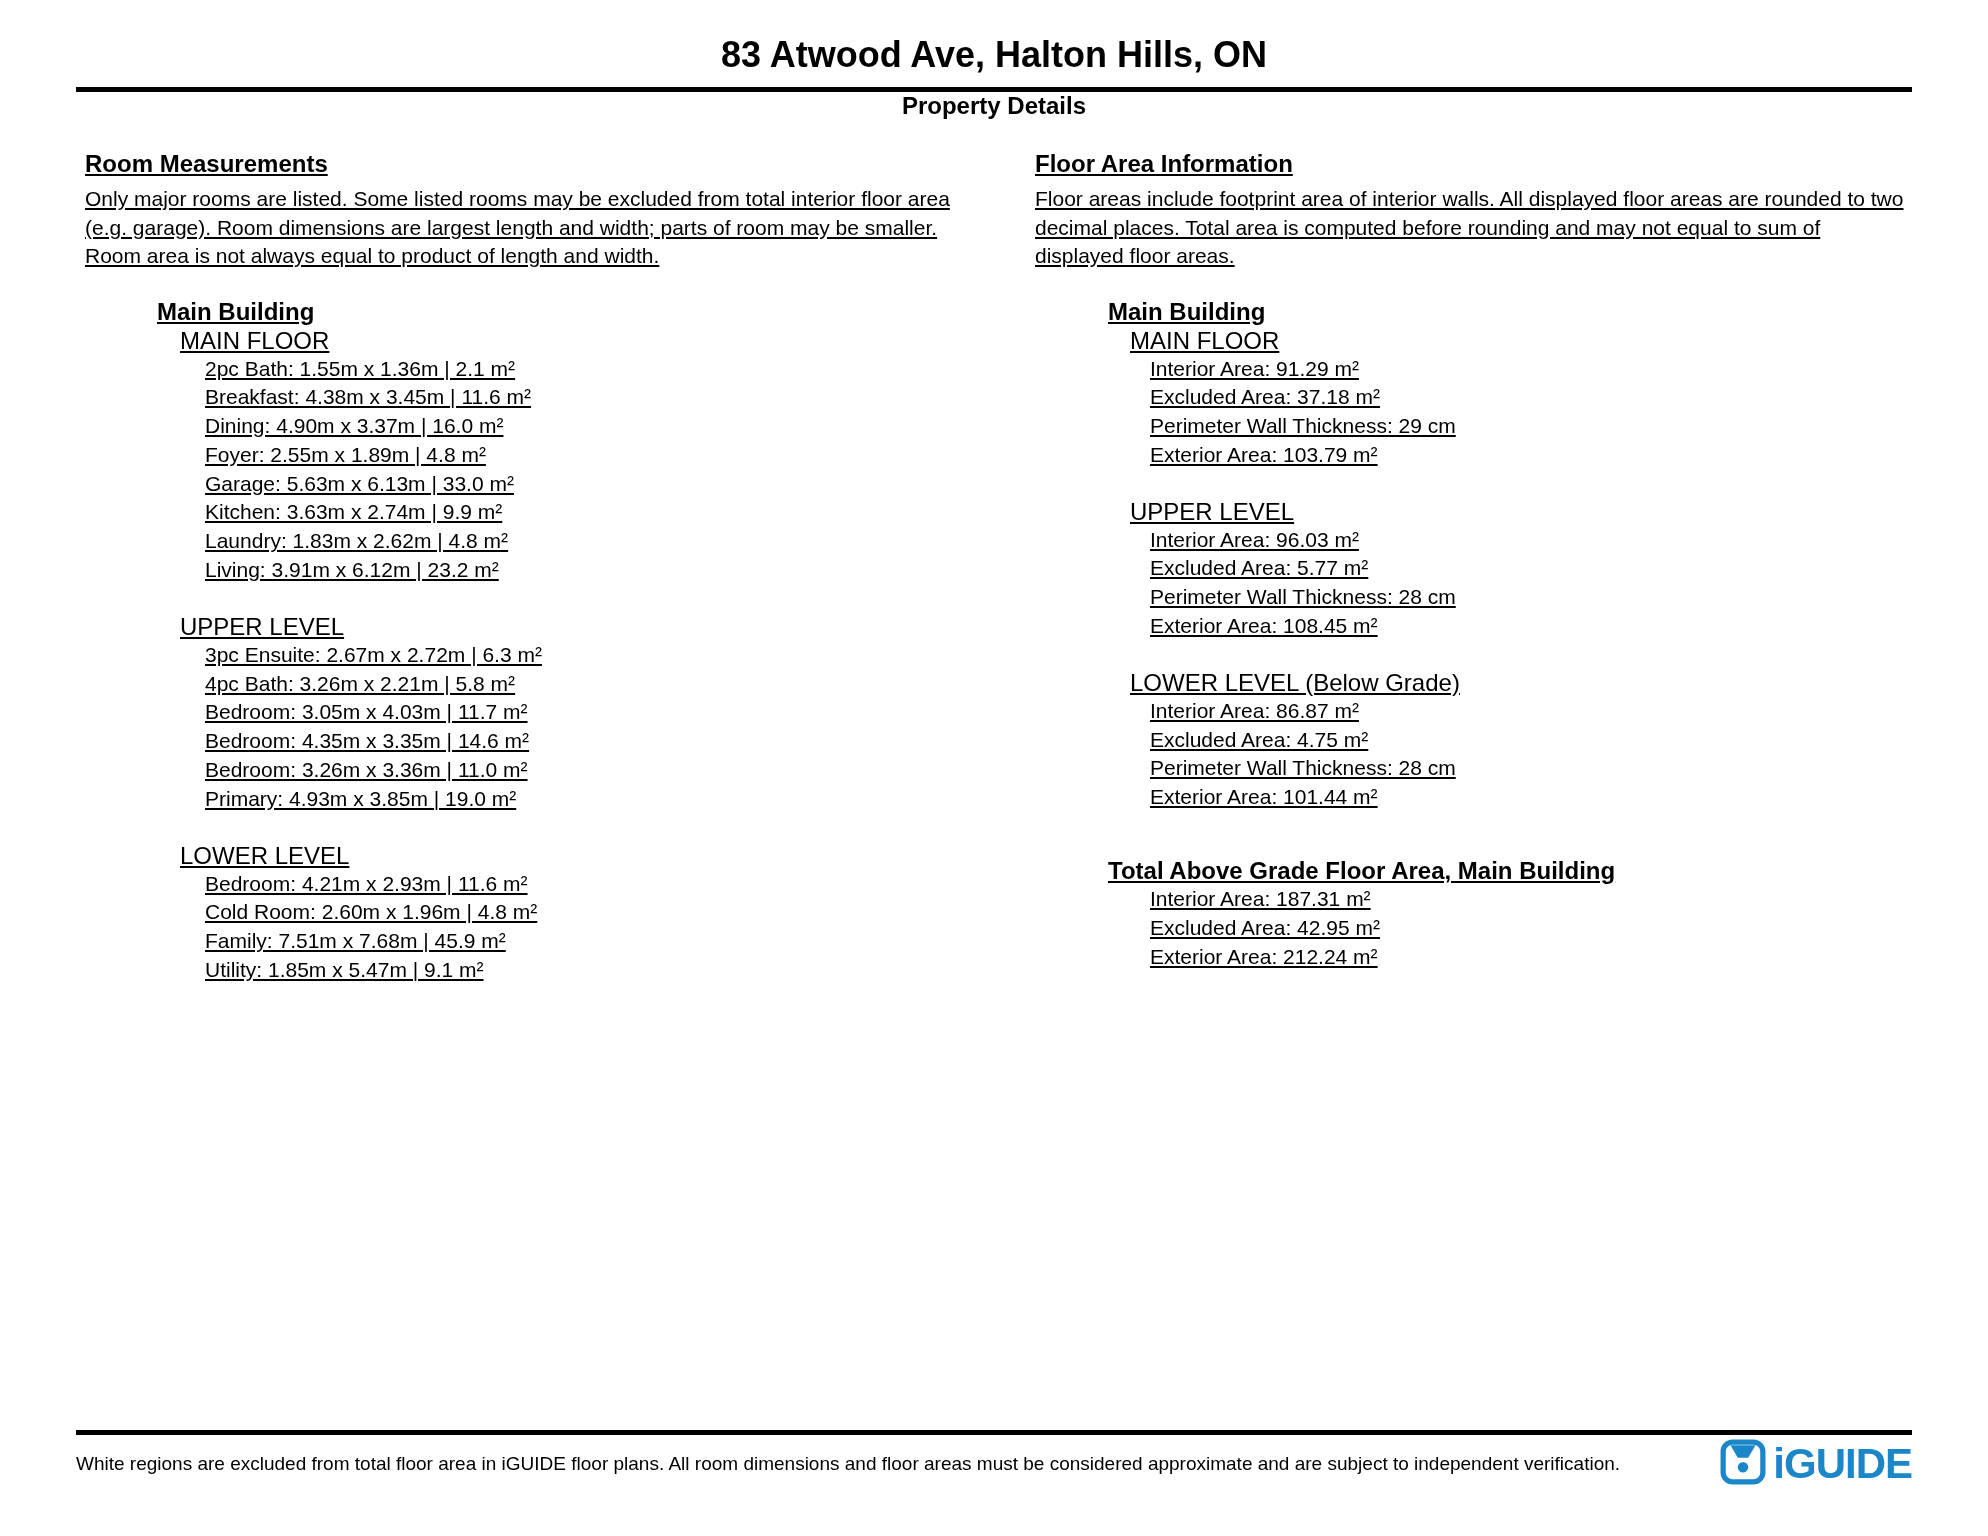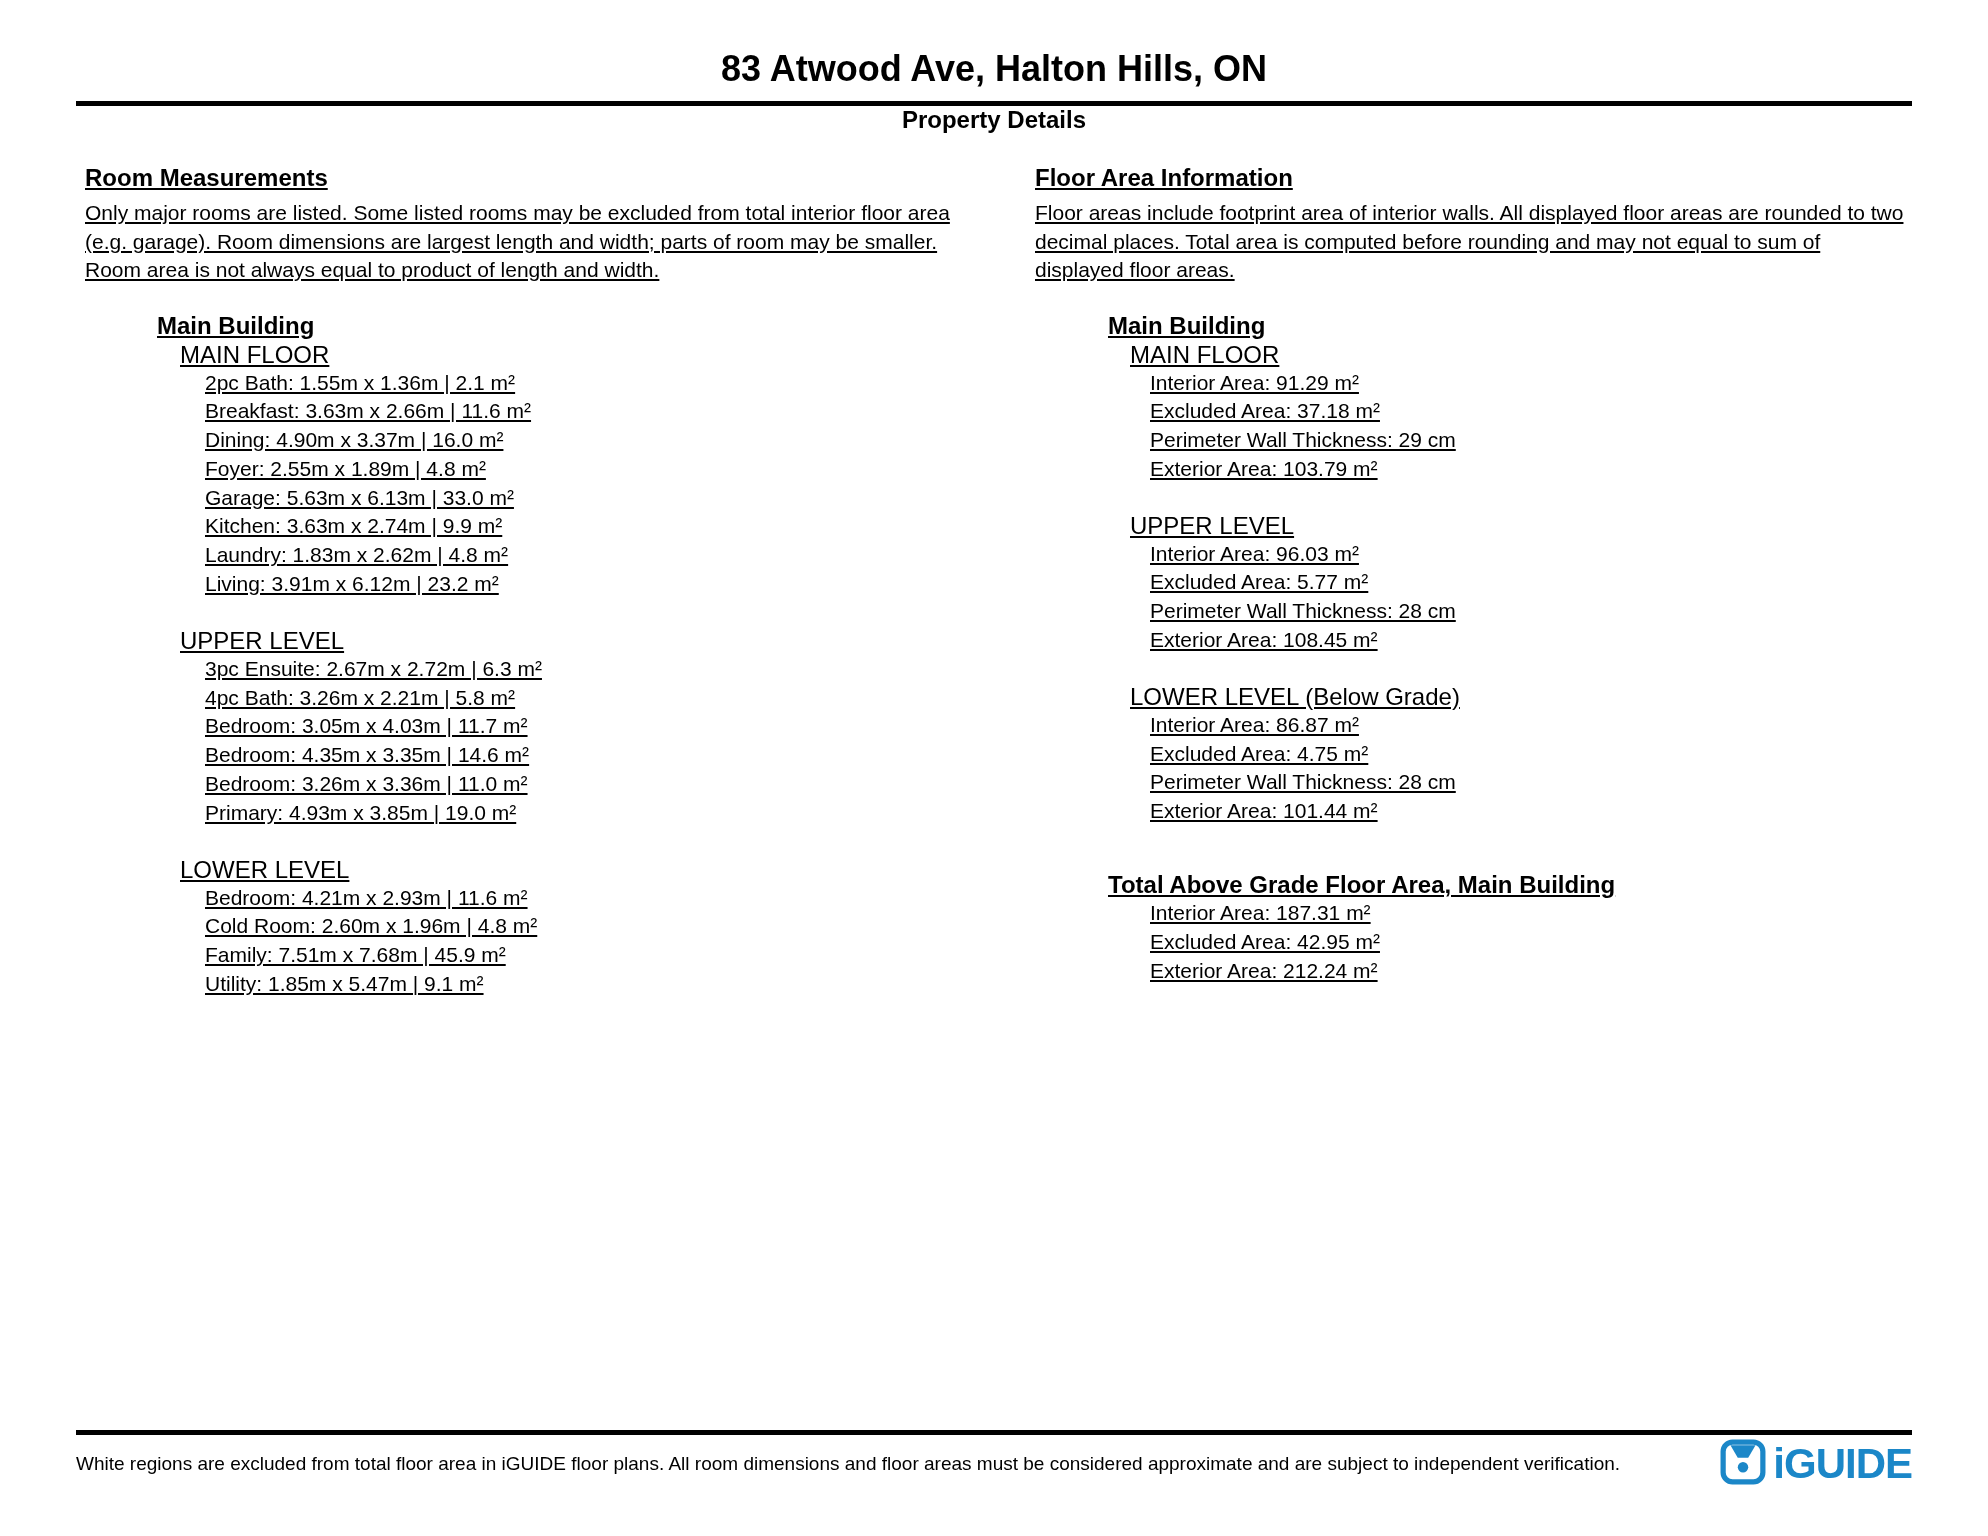--- a/index.html
+++ b/index.html
@@ -6,21 +6,21 @@
   * { margin: 0; padding: 0; box-sizing: border-box; }
   html, body { background: #fff; }
   body {
     width: 1988px;
     height: 1536px;
     position: relative;
     overflow: hidden;
     color: #000;
     font-family: "Liberation Sans", sans-serif;
   }
-  .page-title { text-align: center; font-size: 36px; font-weight: bold; padding-top: 48px; }
+  .page-title { text-align: center; font-size: 36px; font-weight: bold; padding-top: 34px; }
   .title-rule { height: 5px; background: #000; margin: 11px 76px 0 76px; }
   .page-subtitle { text-align: center; font-size: 24px; font-weight: bold; }
 
   .content { display: flex; padding: 0 76px; margin-top: 30px; text-decoration: underline; }
   .col-left { width: 959px; flex: none; padding-left: 9px; }
   .col-right { flex: 1; }
 
   .section-heading { font-size: 24px; font-weight: bold; }
   .section-desc { font-size: 21px; line-height: 28.5px; margin-top: 7px; }
   .col-left  .section-desc { max-width: 880px; }
@@ -61,21 +61,21 @@
     <h3 class="section-heading">Room Measurements</h3>
     <p class="section-desc">Only major rooms are listed. Some listed rooms may be excluded from total interior floor area (e.g. garage). Room dimensions are largest length and width; parts of room may be smaller. Room area is not always equal to product of length and width.</p>
 
     <div class="building-name">Main Building</div>
 
     <section class="floor-block">
       <h4 class="floor-name">MAIN FLOOR</h4>
       <div>
 
       <div class="line">2pc Bath: 1.55m x 1.36m | 2.1 m²</div>
-          <div class="line">Breakfast: 3.63m x 2.66m | 11.6 m²</div>
+          <div class="line">Breakfast: 4.38m x 3.45m | 11.6 m²</div>
           <div class="line">Dining: 4.90m x 3.37m | 16.0 m²</div>
           <div class="line">Foyer: 2.55m x 1.89m | 4.8 m²</div>
           <div class="line">Garage: 5.63m x 6.13m | 33.0 m²</div>
           <div class="line">Kitchen: 3.63m x 2.74m | 9.9 m²</div>
           <div class="line">Laundry: 1.83m x 2.62m | 4.8 m²</div>
           <div class="line">Living: 3.91m x 6.12m | 23.2 m²</div>
         </div>
     </section>
 
     <section class="floor-block">

